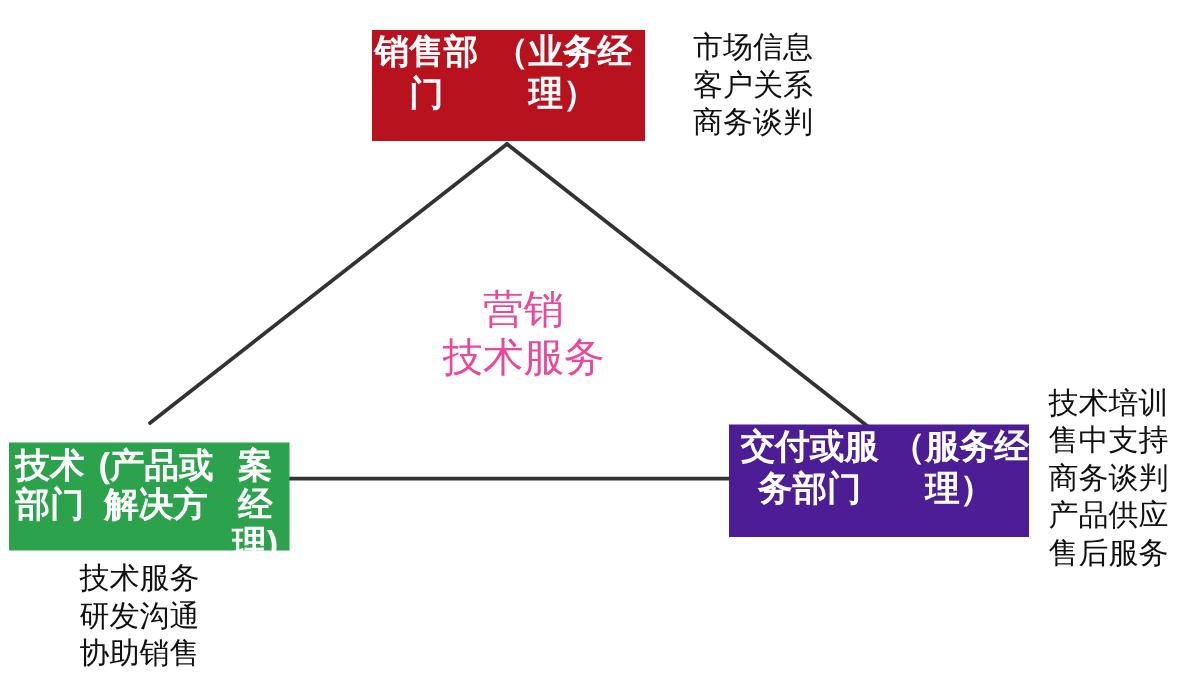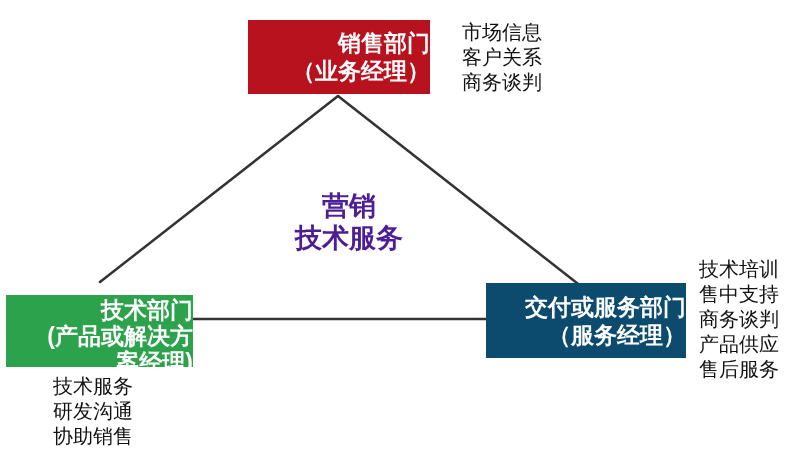--- a/index.html
+++ b/index.html
@@ -18,53 +18,51 @@
     width: 800px; height: 455px;
     z-index: 0;
   }
   .node {
     position: absolute;
     z-index: 1;
     color: #ffffff;
     font-weight: bold;
     text-align: center;
     display: flex;
-    flex-direction: column;
     justify-content: center;
     overflow: visible;
-    align-items: flex-end;
   }
   .node-sales {
     left: 248px; top: 20px;
     width: 182px; height: 74px;
     background: #B8121F;
     font-size: 23px; line-height: 28px;
   }
   .node-tech {
     left: 6px; top: 295px;
     width: 187px; height: 72px;
     background: #2CA24C;
     font-size: 23px; line-height: 26px;
     justify-content: flex-start;
     padding-top: 2px;
   }
   .node-delivery {
     left: 486px; top: 283px;
     width: 200px; height: 75px;
-    background: #0c4a6e;
+    background: #4c1d95;
     font-size: 23px; line-height: 28px;
   }
   .diagram-title {
     position: absolute;
     left: 249px; top: 190px;
     width: 200px;
     z-index: 1;
     text-align: center;
-    color: #4c1d95;
-    font-weight: bold;
+    color: #ec4899;
+    font-weight: normal;
     font-size: 27px;
     line-height: 32px;
   }
   .annotation {
     position: absolute;
     z-index: 1;
     color: #111111;
     font-weight: normal;
     font-size: 20px;
     line-height: 25px;

